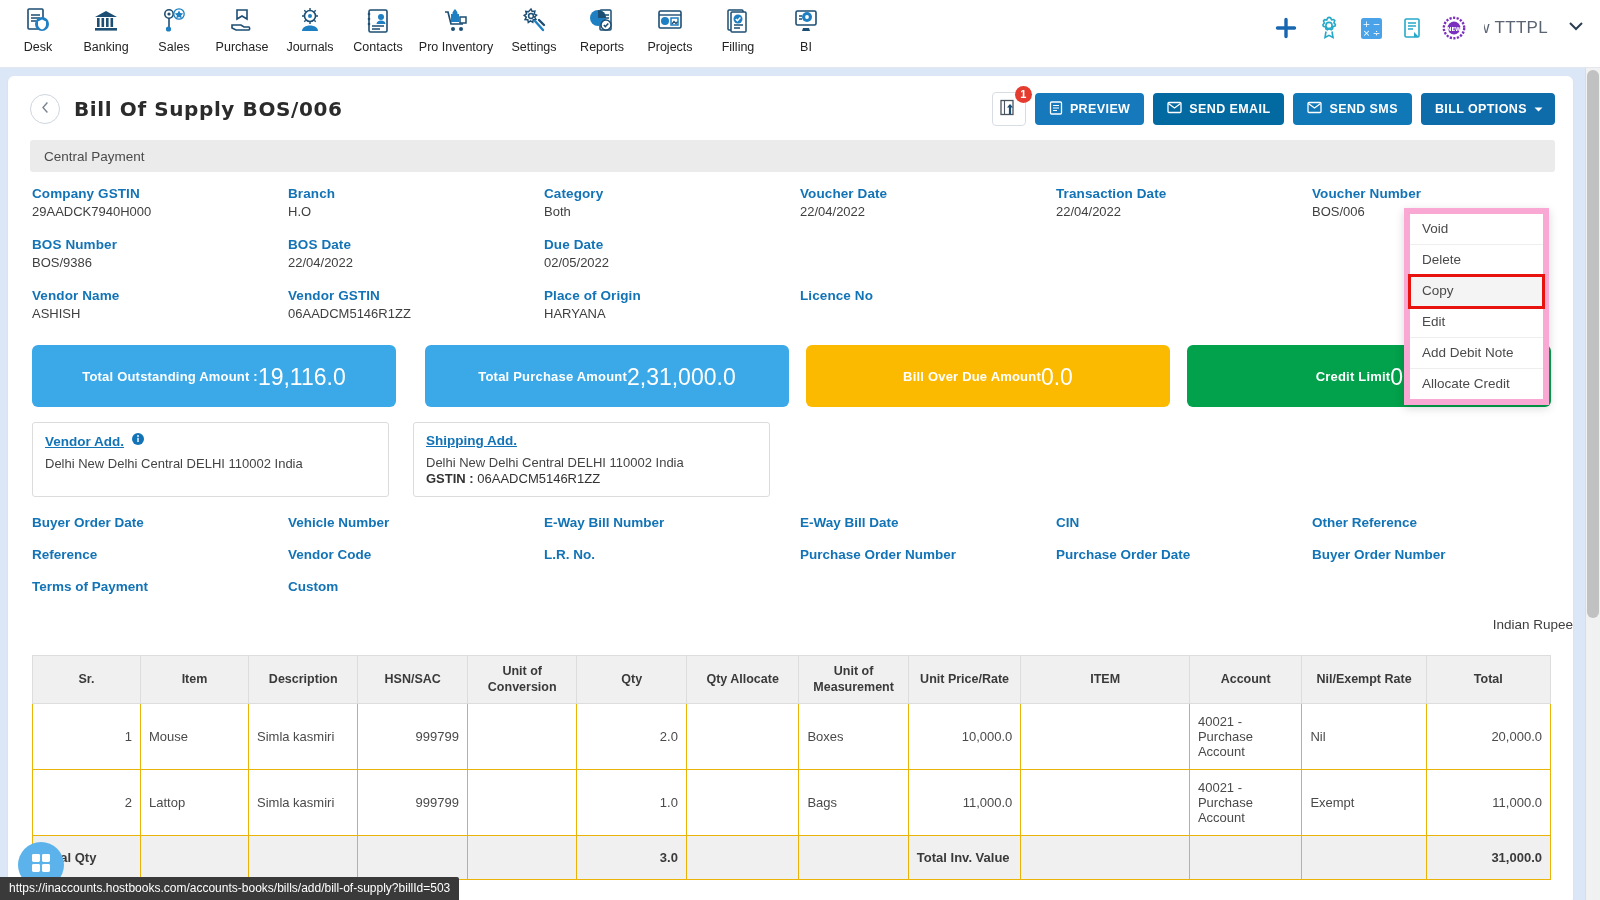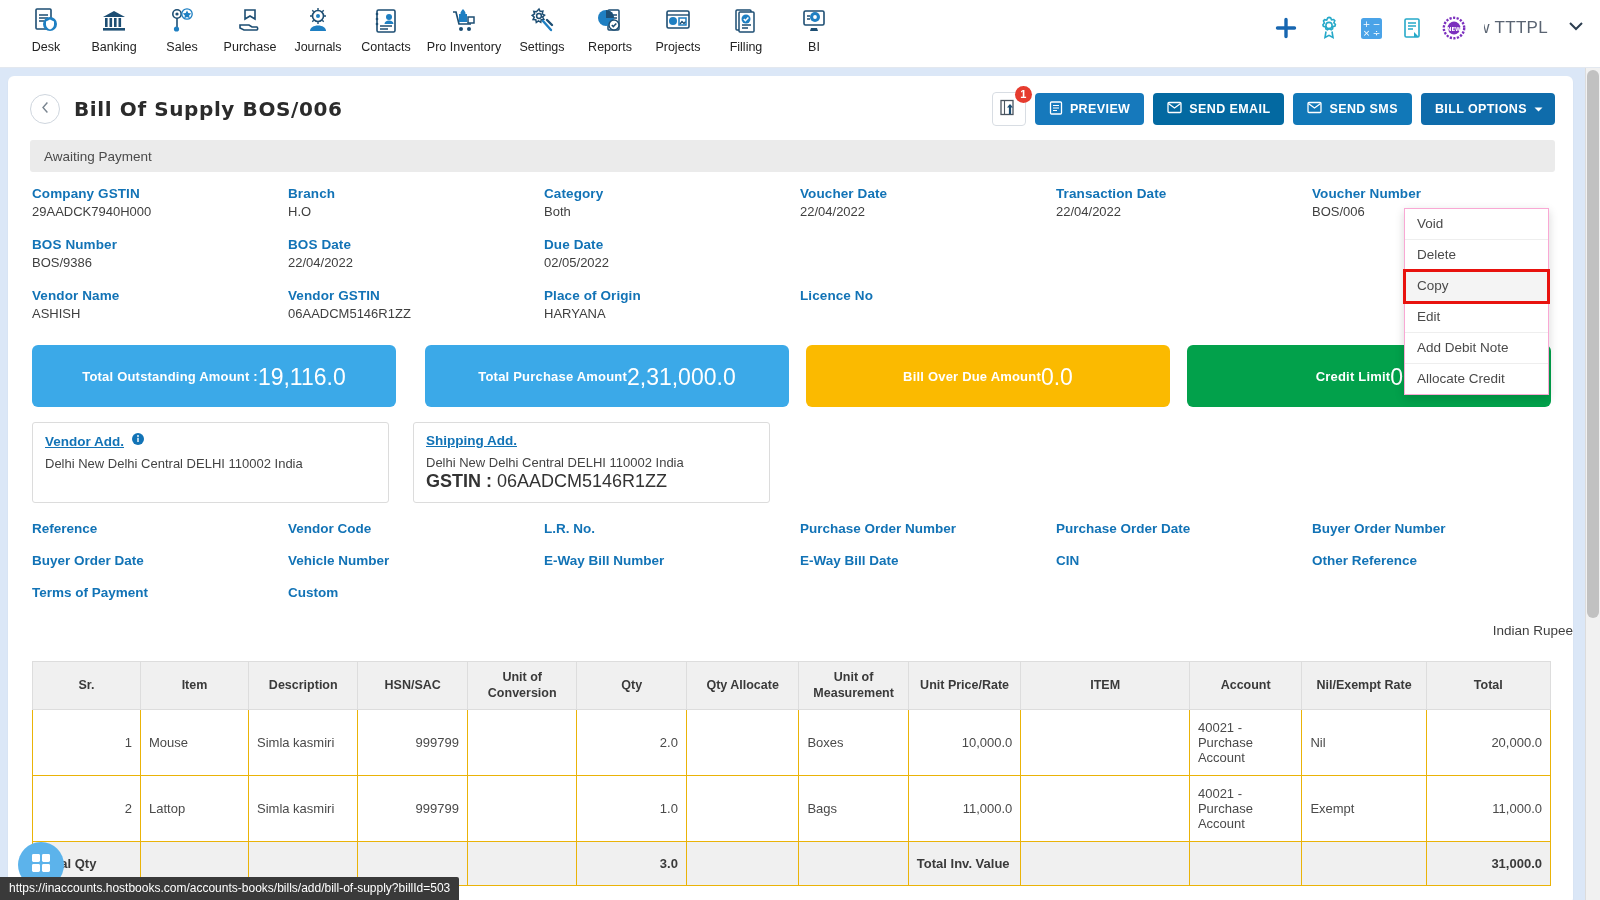--- a/index.html
+++ b/index.html
@@ -15,21 +15,21 @@
 
   
   .topnav {
     position: absolute; top: 0; left: 0;
     width: 1600px; height: 68px;
     background: #ffffff;
     border-bottom: 1px solid #e3e8ef;
     display: flex; align-items: flex-start;
     z-index: 40;
   }
-  .nav-items { display: flex; align-items: flex-start; padding-left: 12px; }
+  .nav-items { display: flex; align-items: flex-start; padding-left: 4px; }
   .nav-item {
     width: 68px;
     display: flex; flex-direction: column; align-items: center;
     padding-top: 4px; cursor: pointer;
   }
   .nav-item.wide { width: 88px; }
   .nav-ico { height: 34px; display: flex; align-items: center; justify-content: center; }
   .nav-ico svg { display: block; }
   .nav-label {
     font-size: 12.5px; color: #232323; margin-top: 2px;
@@ -104,21 +104,21 @@
   }
   .btn-preview { background: #1679bc; }
   .btn-email   { background: #0369a1; }
   .btn-sms     { background: #1178b8; }
   .btn-options { background: #0f6cab; padding-right: 12px; }
 
   
   .dropdown {
     position: absolute; top: 132px; left: 1396px;
     width: 145px; background: #fff;
-    border: 1px solid #f9a8d4;
+    border: 6px solid #f9a8d4;
     box-shadow: 0 3px 9px rgba(0,0,0,.16);
     z-index: 30;
   }
   .dd-item {
     padding: 7px 0 8px 12px;
     font-size: 13.5px; color: #4a4a4a;
     border-bottom: 1px solid #eeeeee;
     cursor: pointer; background: #fff;
   }
   .dd-item:last-child { border-bottom: none; }
@@ -175,21 +175,21 @@
   .addr-title {
     font-size: 13.5px; color: #1273b6; font-weight: 700;
     text-decoration: underline; display: inline-block;
     cursor: pointer;
   }
   .info-dot {
     display: inline-block; vertical-align: 1px; margin-left: 4px;
     cursor: pointer;
   }
   .addr-line { font-size: 13px; color: #444; margin-top: 6px; }
-  .addr-gstin { font-size: 18px; color: #333; margin-top: 1px; }
+  .addr-gstin { font-size: 13px; color: #333; margin-top: 1px; }
   .addr-gstin b { font-weight: 700; }
 
   
   .ref-grid { padding: 18px 18px 0 24px; }
   .ref-row { display: flex; margin-bottom: 17px; }
   .ref-cell { width: 256px; flex: 0 0 auto; }
   .ref-label { font-size: 13.5px; color: #1273b6; font-weight: 700; }
 
   
   .currency-label {
@@ -516,21 +516,21 @@
           <span>
             <svg width="9" height="7" viewBox="0 0 9 7">
                 <path d="M0.5 1.5l4 4 4-4" fill="#fff"></path>
               </svg>
           </span>
         </button>
       </div>
     </div>
 
     <div class="status-strip">
-      <span>Awaiting Payment</span>
+      <span>Central Payment</span>
     </div>
 
     <div class="detail-grid">
       <div class="drow">
         <div class="dcell">
           <div class="dlabel">Company GSTIN</div>
           <div class="dvalue">29AADCK7940H000</div>
         </div>
         <div class="dcell">
           <div class="dlabel">Branch</div>
@@ -627,56 +627,56 @@
         <div class="addr-gstin">
           <b>GSTIN :</b>
           <span>06AADCM5146R1ZZ</span>
         </div>
       </div>
     </div>
 
     <div class="ref-grid">
       <div class="ref-row">
         <div class="ref-cell">
+            <div class="ref-label">Buyer Order Date</div>
+          </div>
+        <div class="ref-cell">
+            <div class="ref-label">Vehicle Number</div>
+          </div>
+        <div class="ref-cell">
+            <div class="ref-label">E-Way Bill Number</div>
+          </div>
+        <div class="ref-cell">
+            <div class="ref-label">E-Way Bill Date</div>
+          </div>
+        <div class="ref-cell">
+            <div class="ref-label">CIN</div>
+          </div>
+        <div class="ref-cell">
+            <div class="ref-label">Other Reference</div>
+          </div>
+      </div>
+      <div class="ref-row">
+        <div class="ref-cell">
             <div class="ref-label">Reference</div>
           </div>
         <div class="ref-cell">
             <div class="ref-label">Vendor Code</div>
           </div>
         <div class="ref-cell">
             <div class="ref-label">L.R. No.</div>
           </div>
         <div class="ref-cell">
             <div class="ref-label">Purchase Order Number</div>
           </div>
         <div class="ref-cell">
             <div class="ref-label">Purchase Order Date</div>
           </div>
         <div class="ref-cell">
             <div class="ref-label">Buyer Order Number</div>
-          </div>
-      </div>
-      <div class="ref-row">
-        <div class="ref-cell">
-            <div class="ref-label">Buyer Order Date</div>
-          </div>
-        <div class="ref-cell">
-            <div class="ref-label">Vehicle Number</div>
-          </div>
-        <div class="ref-cell">
-            <div class="ref-label">E-Way Bill Number</div>
-          </div>
-        <div class="ref-cell">
-            <div class="ref-label">E-Way Bill Date</div>
-          </div>
-        <div class="ref-cell">
-            <div class="ref-label">CIN</div>
-          </div>
-        <div class="ref-cell">
-            <div class="ref-label">Other Reference</div>
           </div>
       </div>
       <div class="ref-row">
         <div class="ref-cell">
             <div class="ref-label">Terms of Payment</div>
           </div>
         <div class="ref-cell">
             <div class="ref-label">Custom</div>
           </div>
       </div>

